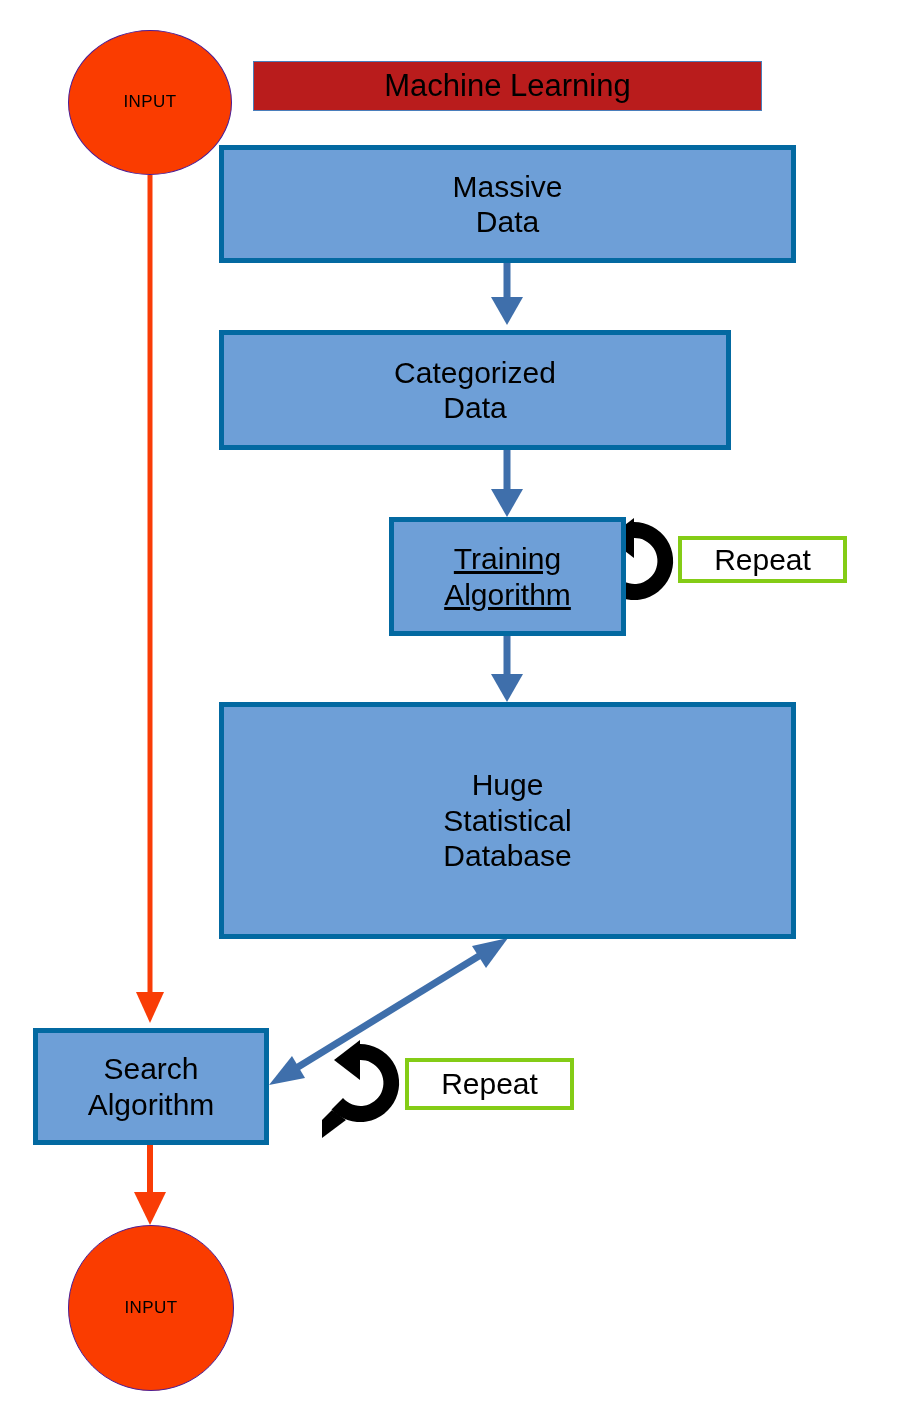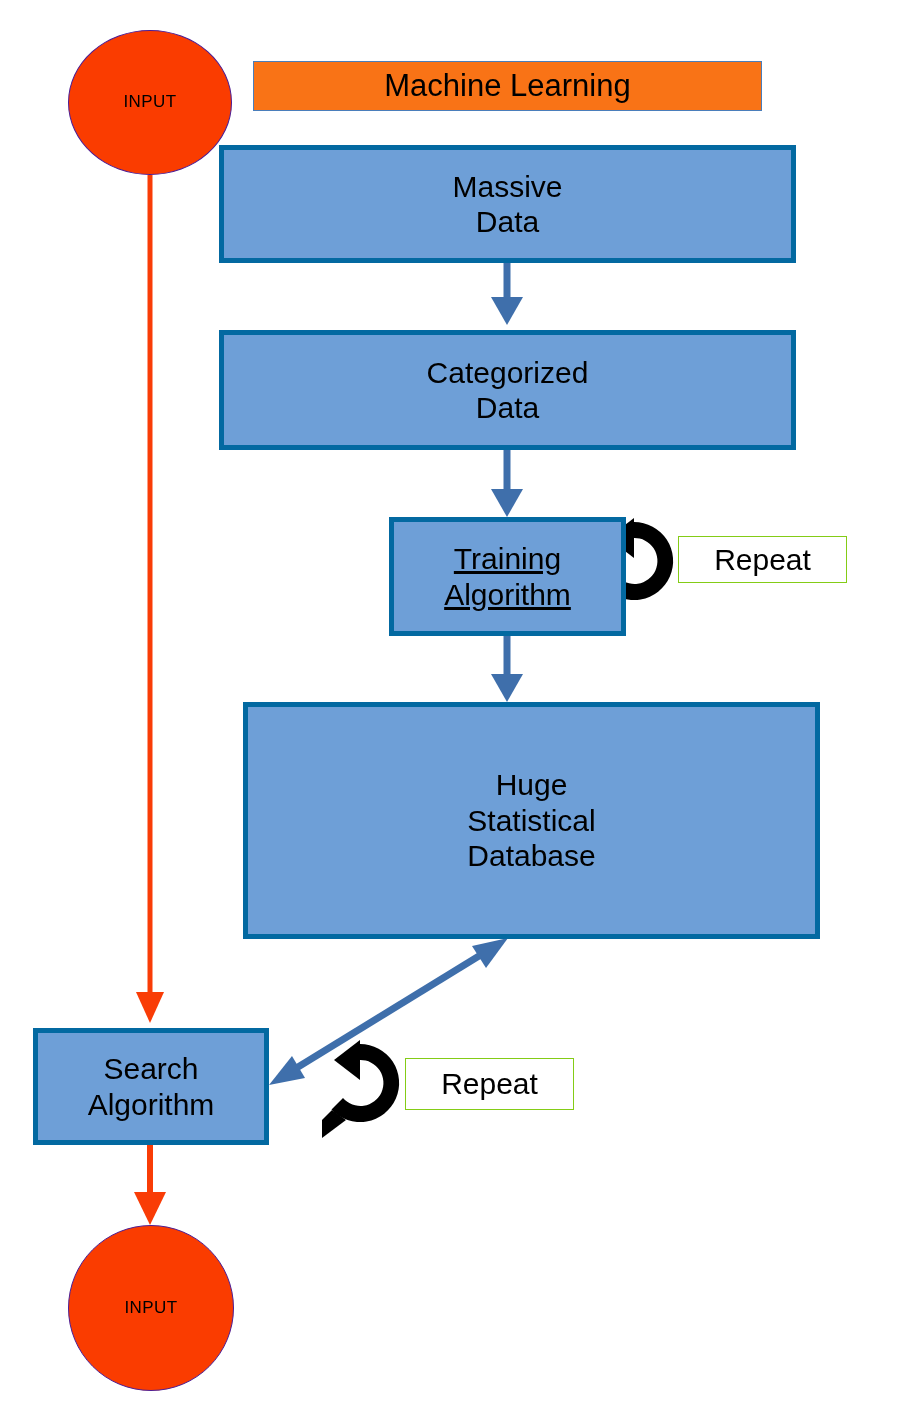--- a/index.html
+++ b/index.html
@@ -29,25 +29,25 @@
     color: #000000;
     line-height: 1.18;
   }
   .proc-box {
     background: #6e9fd7;
     border: 5px solid #0369a1;
     font-size: 30px;
   }
   .label-box {
     background: #ffffff;
-    border: 1px solid #84cc16;
+    border: 4px solid #84cc16;
     font-size: 30px;
   }
   .title-box {
-    background: #f97316;
+    background: #b91c1c;
     border: 1px solid #4a7ebb;
     font-size: 31px;
     text-align: right;
   }
   .terminator {
     background: #fa3c00;
     border: 1px solid #4c1d95;
     border-radius: 50%;
     font-size: 17px;
     letter-spacing: 0.4px;
@@ -133,35 +133,35 @@
 
   <div class="node title-box" style="left:253px; top:61px; width:509px; height:50px;">
     <span class="txt">Machine Learning</span>
   </div>
 
   <div class="node proc-box" style="left:219px; top:145px; width:577px; height:118px;">
     <span class="txt">Massive
 Data</span>
   </div>
 
-  <div class="node proc-box" style="left:219px; top:330px; width:577px; height:120px;">
+  <div class="node proc-box" style="left:219px; top:330px; width:512px; height:120px;">
     <span class="txt">Categorized
 Data</span>
   </div>
 
   <div class="node proc-box" style="left:389px; top:517px; width:237px; height:119px;text-decoration:underline;">
     <span class="txt">Training
 Algorithm</span>
   </div>
 
   <div class="node label-box" style="left:678px; top:536px; width:169px; height:47px;">
     <span class="txt">Repeat</span>
   </div>
 
-  <div class="node proc-box" style="left:219px; top:702px; width:577px; height:237px;margin-left:24px;">
+  <div class="node proc-box" style="left:219px; top:702px; width:577px; height:237px;">
     <span class="txt">Huge
 Statistical
 Database</span>
   </div>
 
   <div class="node proc-box" style="left:33px; top:1028px; width:236px; height:117px;">
     <span class="txt">Search
 Algorithm</span>
   </div>
 

